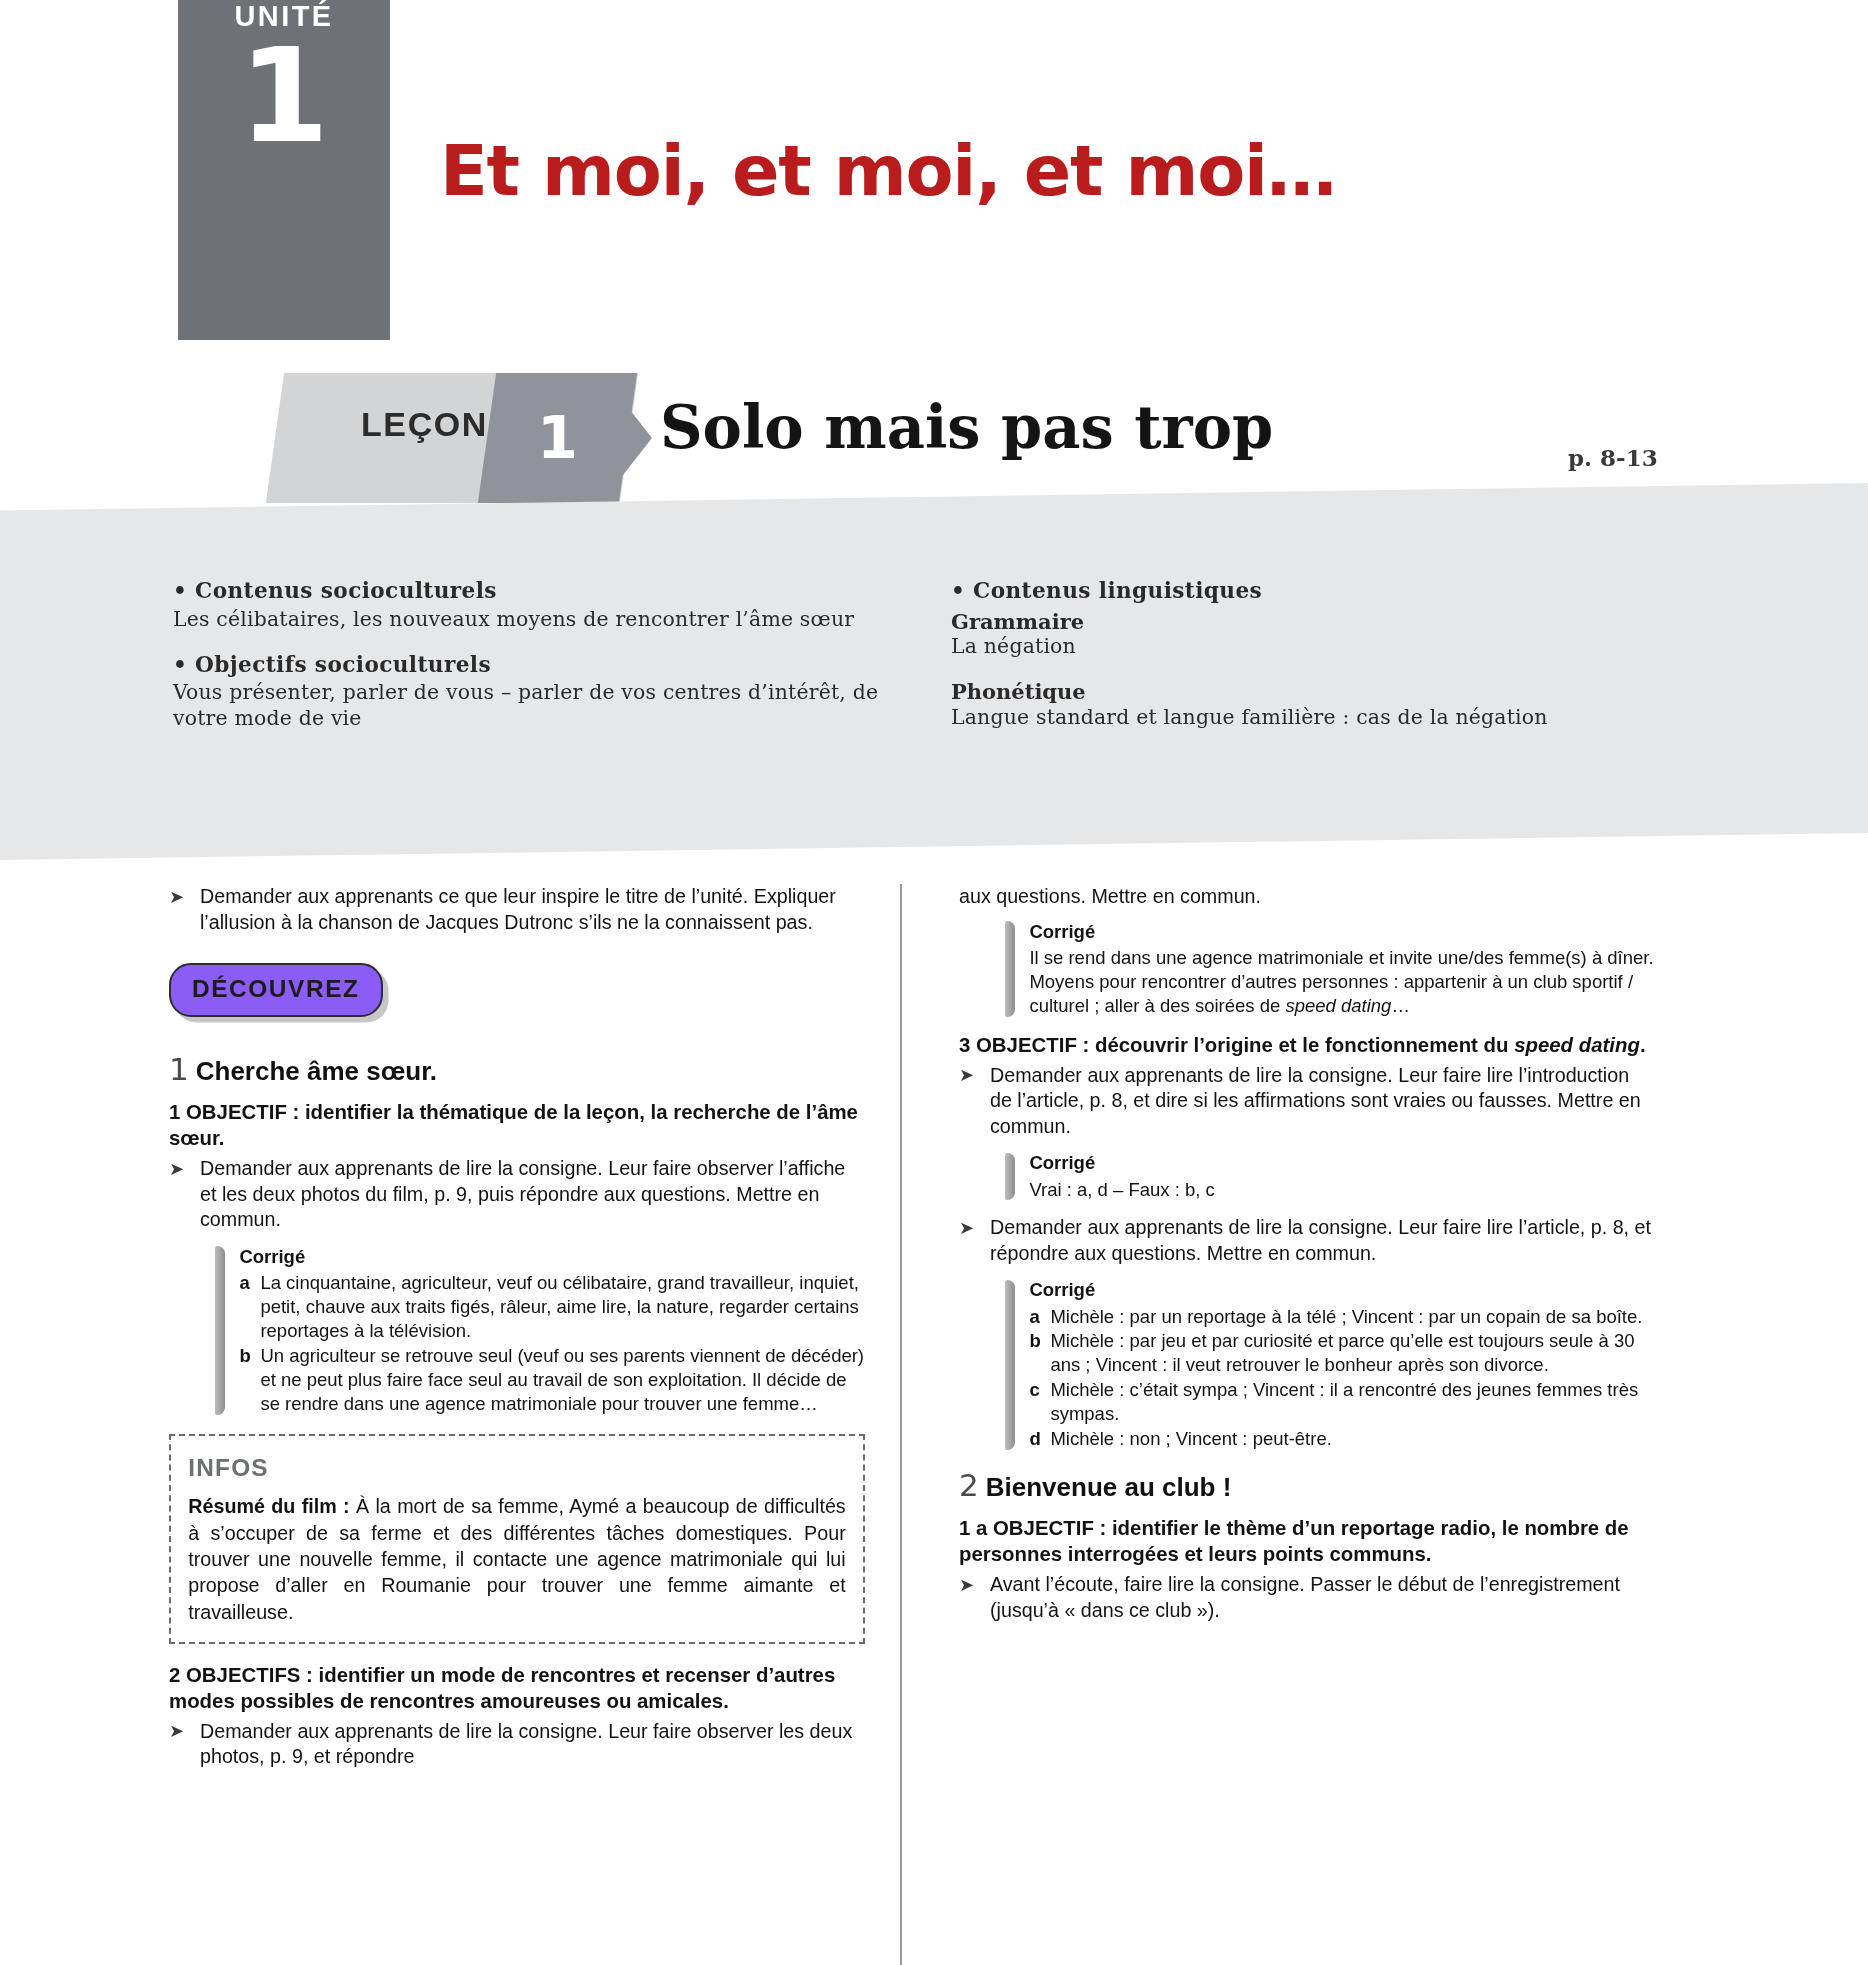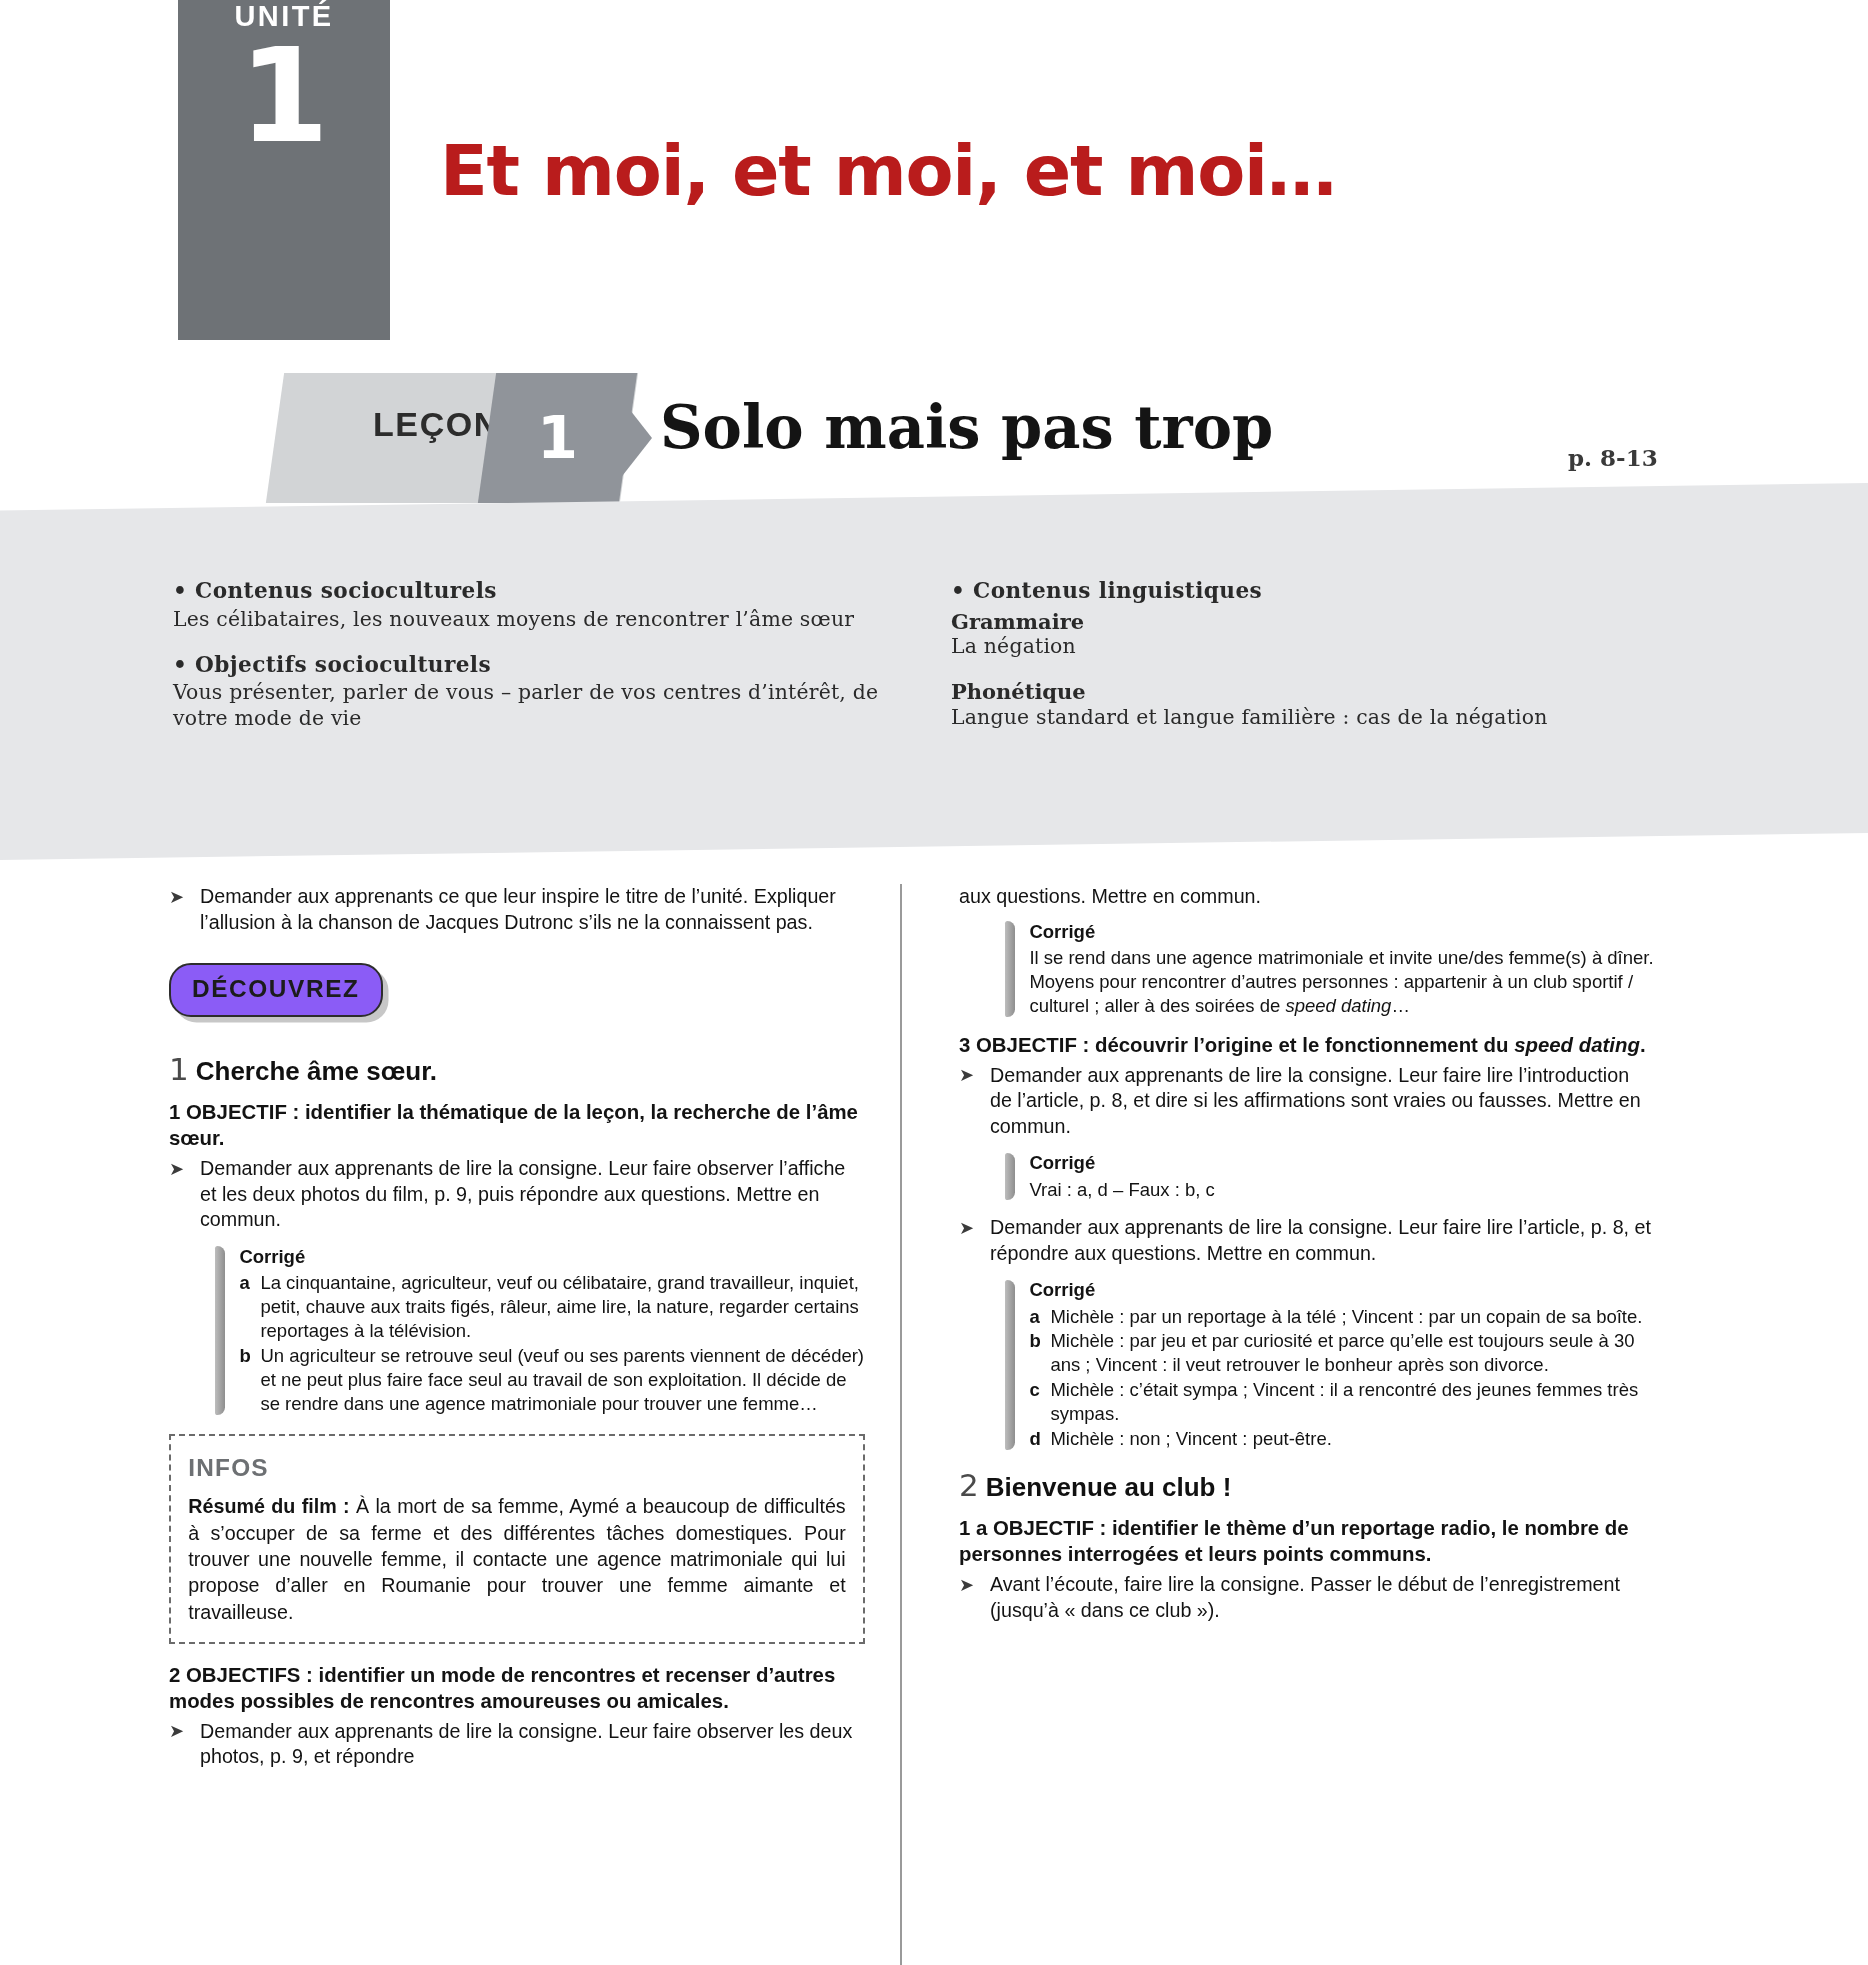--- a/index.html
+++ b/index.html
@@ -60,21 +60,21 @@
     position: absolute;
     left: 275px;
     top: 373px;
     width: 354px;
     height: 130px;
     background: #d2d4d6;
     transform: skewX(-8deg);
   }
   .lesson-tag-inner {
     position: absolute;
-    left: 287px;
+    left: 275px;
     top: 405px;
     width: 299px;
     text-align: center;
     font-size: 34px;
     font-weight: bold;
     letter-spacing: 1.6px;
     color: #2c2c2c;
   }
   .lesson-num-box {
     position: absolute;

